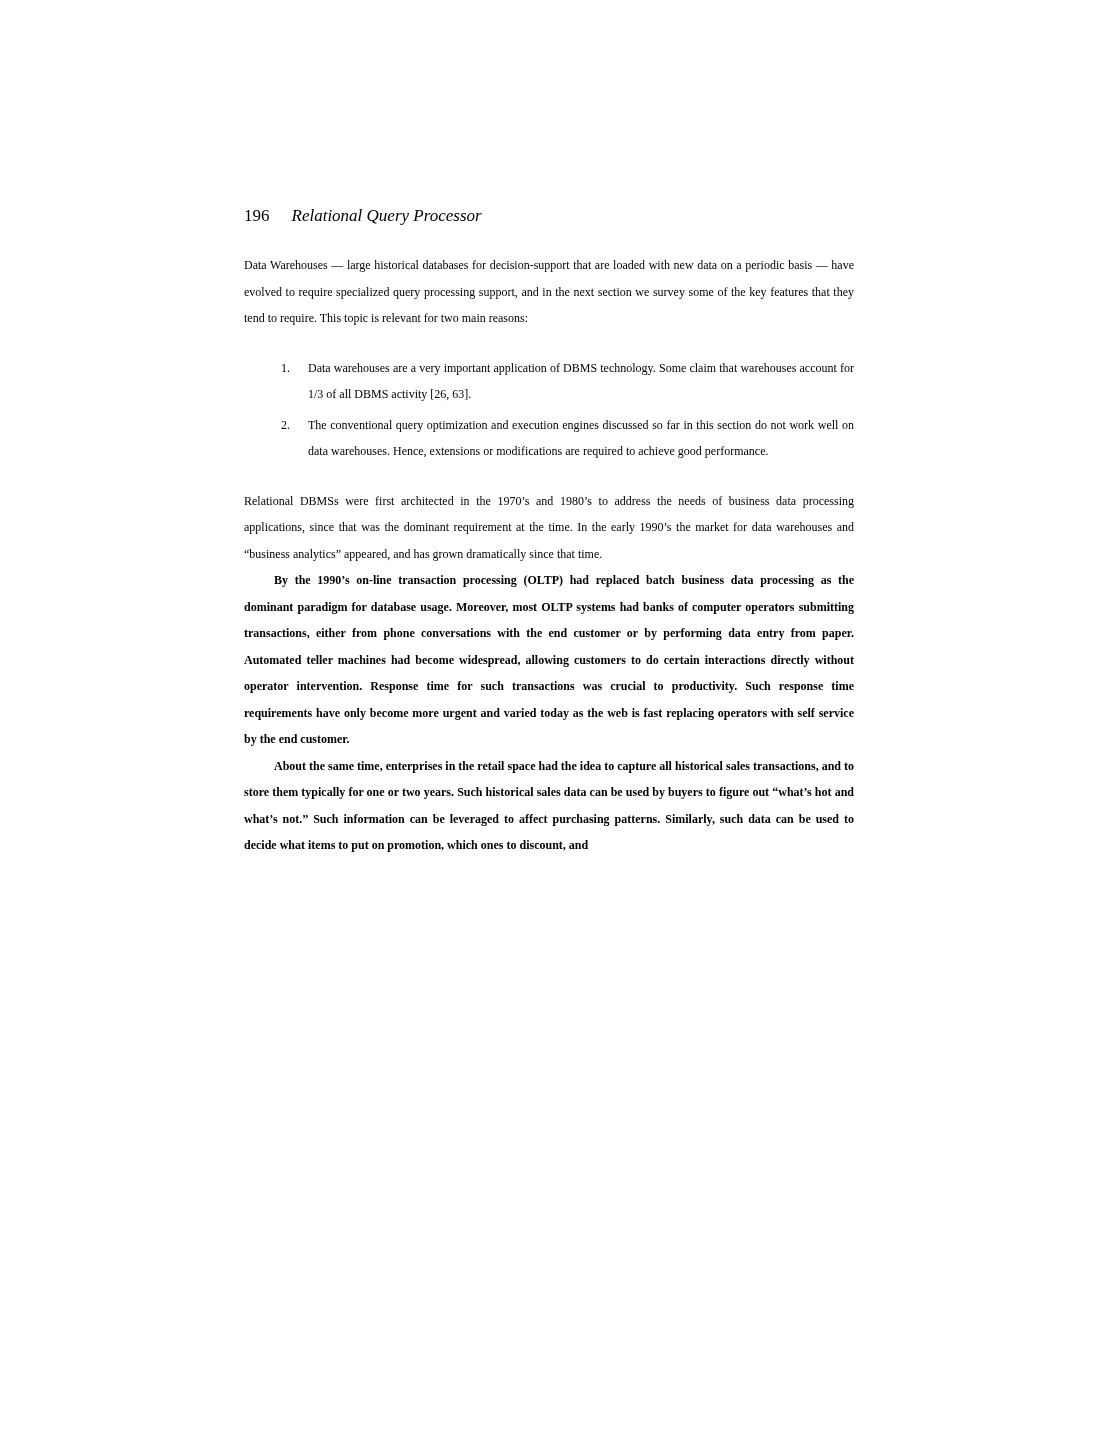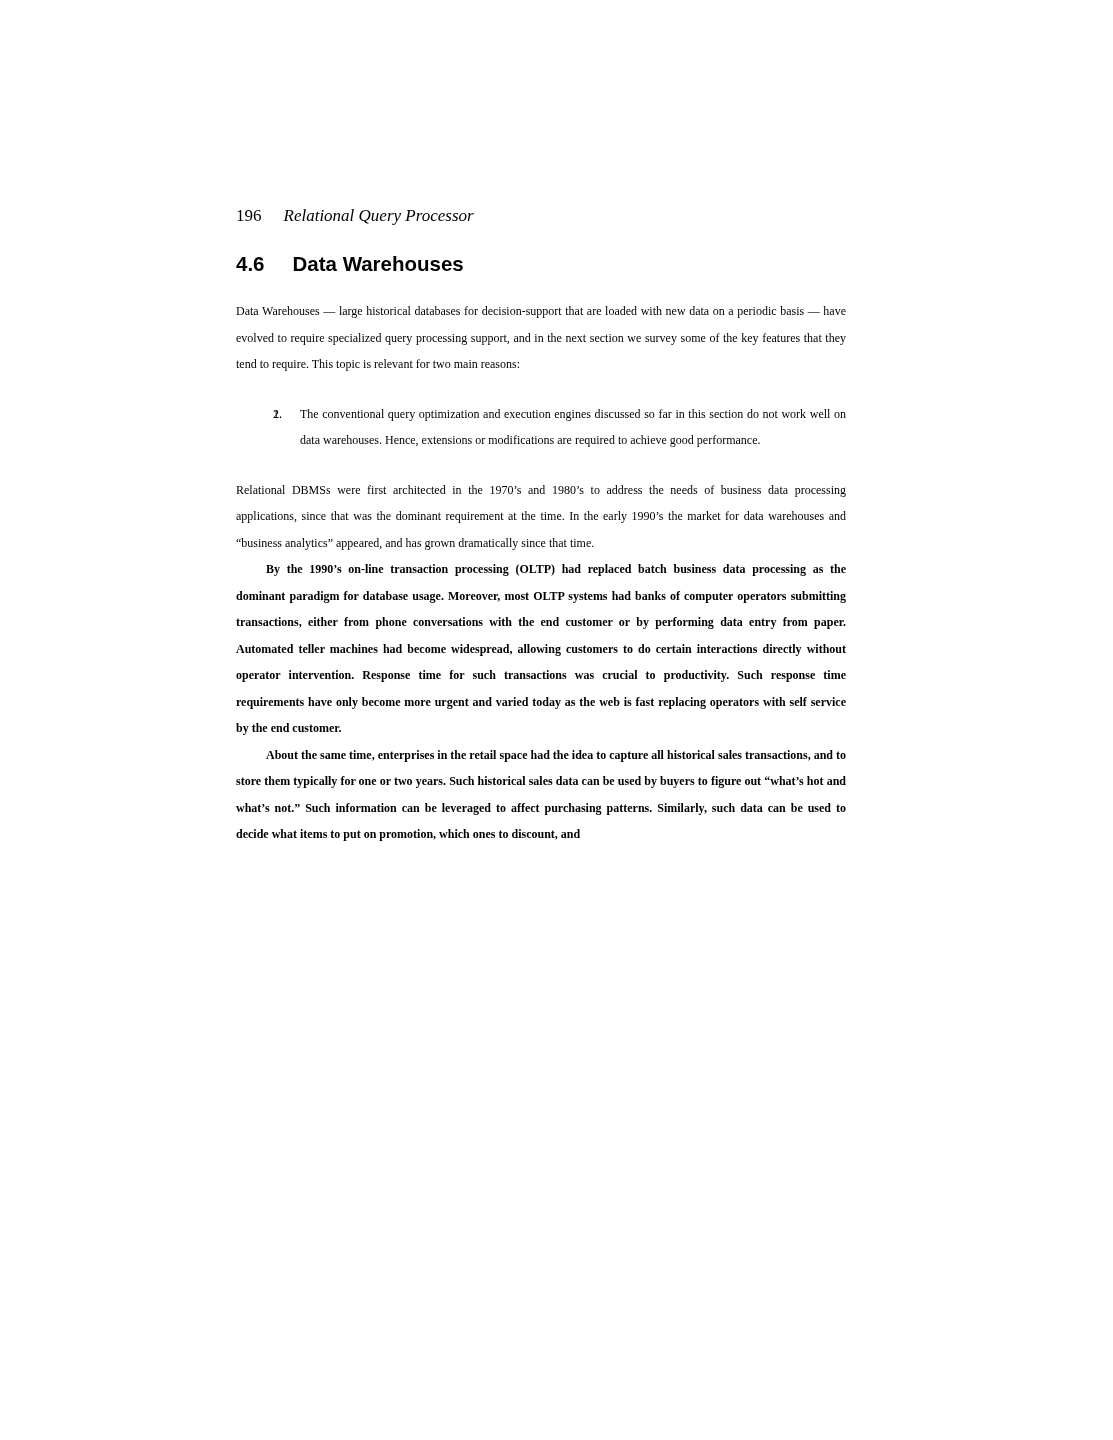--- a/index.html
+++ b/index.html
@@ -12,21 +12,21 @@
     position: relative;
     width: 1113px;
     height: 1440px;
     background: #ffffff;
     color: #000000;
     font-family: "Liberation Serif", serif;
     overflow: hidden;
   }
   .content {
     position: absolute;
-    left: 236px;
+    left: 244px;
     top: 206px;
     width: 610px;
   }
   .running-head {
     font-size: 17px;
     line-height: 20px;
     margin-bottom: 26px;
     white-space: nowrap;
   }
   .running-head .page-number {
@@ -79,31 +79,29 @@
 </head>
 <body>
 
 <div class="page">
   <div class="content">
 
     <div class="running-head">
       <span class="page-number">196</span><span class="running-title">Relational Query Processor</span>
     </div>
 
-    <h2 class="section-heading">
-      <span class="section-number">4.6</span><span class="section-title">Data Warehouses</span>
-    </h2>
 
     <div class="body-text">
 
       <p>Data Warehouses — large historical databases for decision-support that are loaded with new data on a periodic basis — have evolved to require specialized query processing support, and in the next section we survey some of the key features that they tend to require. This topic is relevant for two main reasons:</p>
 
       <div class="enum-list">
         <div class="list-item">
           <span class="list-item-number">1.</span>
+          <span class="list-item-text">Data warehouses are a very important application of DBMS technology. Some claim that warehouses account for 1/3 of all DBMS activity [26, 63].</span>
         </div>
         <div class="list-item">
           <span class="list-item-number">2.</span>
           <span class="list-item-text">The conventional query optimization and execution engines discussed so far in this section do not work well on data warehouses. Hence, extensions or modifications are required to achieve good performance.</span>
         </div>
       </div>
 
       <p>Relational DBMSs were first architected in the 1970’s and 1980’s to address the needs of business data processing applications, since that was the dominant requirement at the time. In the early 1990’s the market for data warehouses and “business analytics” appeared, and has grown dramatically since that time.</p>
       <p class="para-indent">By the 1990’s on-line transaction processing (OLTP) had replaced batch business data processing as the dominant paradigm for database usage. Moreover, most OLTP systems had banks of computer operators submitting transactions, either from phone conversations with the end customer or by performing data entry from paper. Automated teller machines had become widespread, allowing customers to do certain interactions directly without operator intervention. Response time for such transactions was crucial to productivity. Such response time requirements have only become more urgent and varied today as the web is fast replacing operators with self service by the end customer.</p>
       <p class="para-indent">About the same time, enterprises in the retail space had the idea to capture all historical sales transactions, and to store them typically for one or two years. Such historical sales data can be used by buyers to figure out “what’s hot and what’s not.” Such information can be leveraged to affect purchasing patterns. Similarly, such data can be used to decide what items to put on promotion, which ones to discount, and</p>

